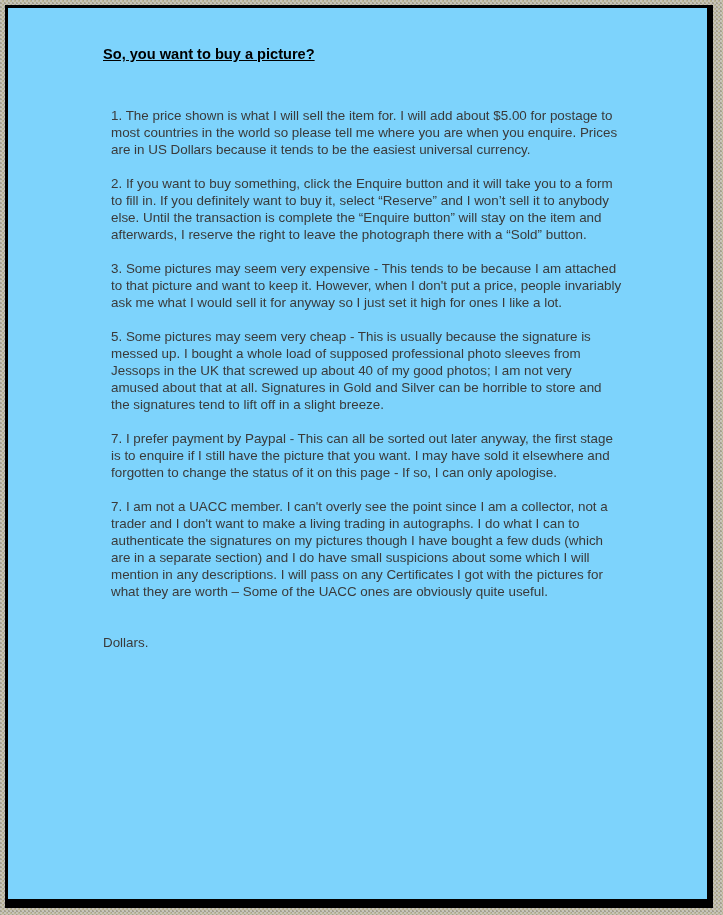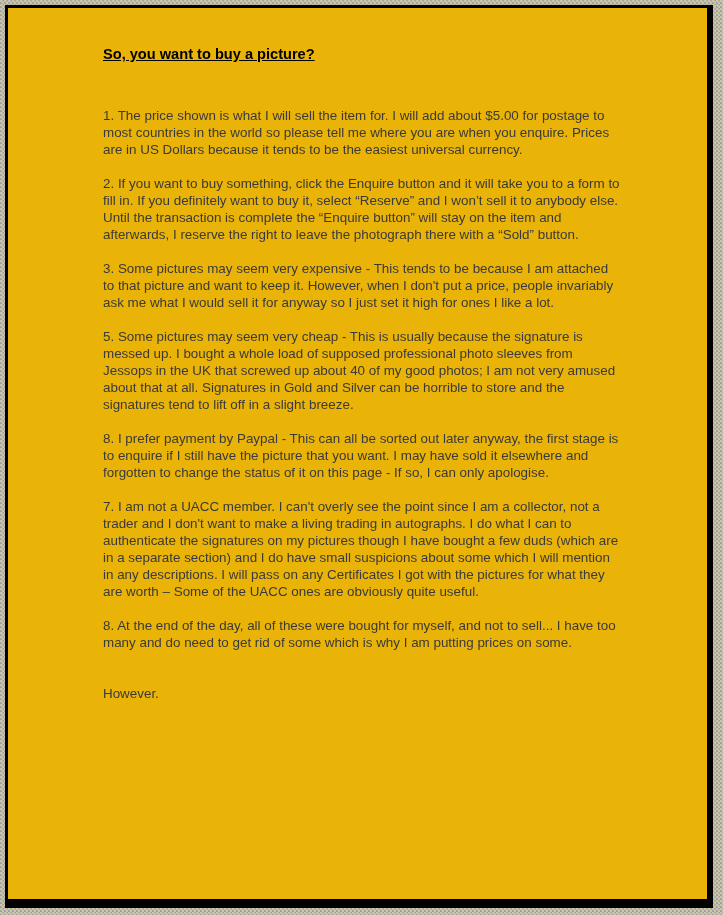--- a/index.html
+++ b/index.html
@@ -19,21 +19,21 @@
     background-size: 4px 4px, 4px 4px;
     background-position: 0 0, 2px 2px;
     font-family: "Liberation Sans", "DejaVu Sans", sans-serif;
   }
   .page {
     position: absolute;
     left: 5px;
     top: 5px;
     right: 10px;
     bottom: 7px;
-    background: #eab308;
+    background: #7dd3fc;
     border-style: solid;
     border-color: #000000;
     
     border-width: 3px 6px 9px 3px;
     box-sizing: border-box;
     overflow: hidden;
   }
   .content {
     padding: 37px 0 0 95px;
     width: 520px;
@@ -43,38 +43,37 @@
   }
   .doc-title {
     margin: 0 0 44px 0;
     font-size: 14.6px;
     line-height: 18px;
     font-weight: bold;
     text-decoration: underline;
     color: #000000;
   }
   .para {
-    margin: 0 0 17px 0;
+    margin: 0 0 17px 8px;
   }
   .signature {
     margin: 34px 0 0 0;
   }
 </style>
 </head>
 <body>
 
 <div class="page">
   <div class="content">
 
     <h1 class="doc-title">So, you want to buy a picture?</h1>
 
     <p class="para">1. The price shown is what I will sell the item for. I will add about $5.00 for postage to most countries in the world so please tell me where you are when you enquire. Prices are in US Dollars because it tends to be the easiest universal currency.</p>
     <p class="para">2. If you want to buy something, click the Enquire button and it will take you to a form to fill in. If you definitely want to buy it, select “Reserve” and I won’t sell it to anybody else. Until the transaction is complete the “Enquire button” will stay on the item and afterwards, I reserve the right to leave the photograph there with a “Sold” button.</p>
     <p class="para">3. Some pictures may seem very expensive - This tends to be because I am attached to that picture and want to keep it. However, when I don't put a price, people invariably ask me what I would sell it for anyway so I just set it high for ones I like a lot.</p>
     <p class="para">5. Some pictures may seem very cheap - This is usually because the signature is messed up. I bought a whole load of supposed professional photo sleeves from Jessops in the UK that screwed up about 40 of my good photos; I am not very amused about that at all. Signatures in Gold and Silver can be horrible to store and the signatures tend to lift off in a slight breeze.</p>
-    <p class="para">8. I prefer payment by Paypal - This can all be sorted out later anyway, the first stage is to enquire if I still have the picture that you want. I may have sold it elsewhere and forgotten to change the status of it on this page - If so, I can only apologise.</p>
+    <p class="para">7. I prefer payment by Paypal - This can all be sorted out later anyway, the first stage is to enquire if I still have the picture that you want. I may have sold it elsewhere and forgotten to change the status of it on this page - If so, I can only apologise.</p>
     <p class="para">7. I am not a UACC member. I can't overly see the point since I am a collector, not a trader and I don't want to make a living trading in autographs. I do what I can to authenticate the signatures on my pictures though I have bought a few duds (which are in a separate section) and I do have small suspicions about some which I will mention in any descriptions. I will pass on any Certificates I got with the pictures for what they are worth – Some of the UACC ones are obviously quite useful.</p>
-    <p class="para">8. At the end of the day, all of these were bought for myself, and not to sell... I have too many and do need to get rid of some which is why I am putting prices on some.</p>
 
-    <p class="para signature">However.</p>
+    <p class="para signature">Dollars.</p>
 
   </div>
 </div>
 
 </body></html>

